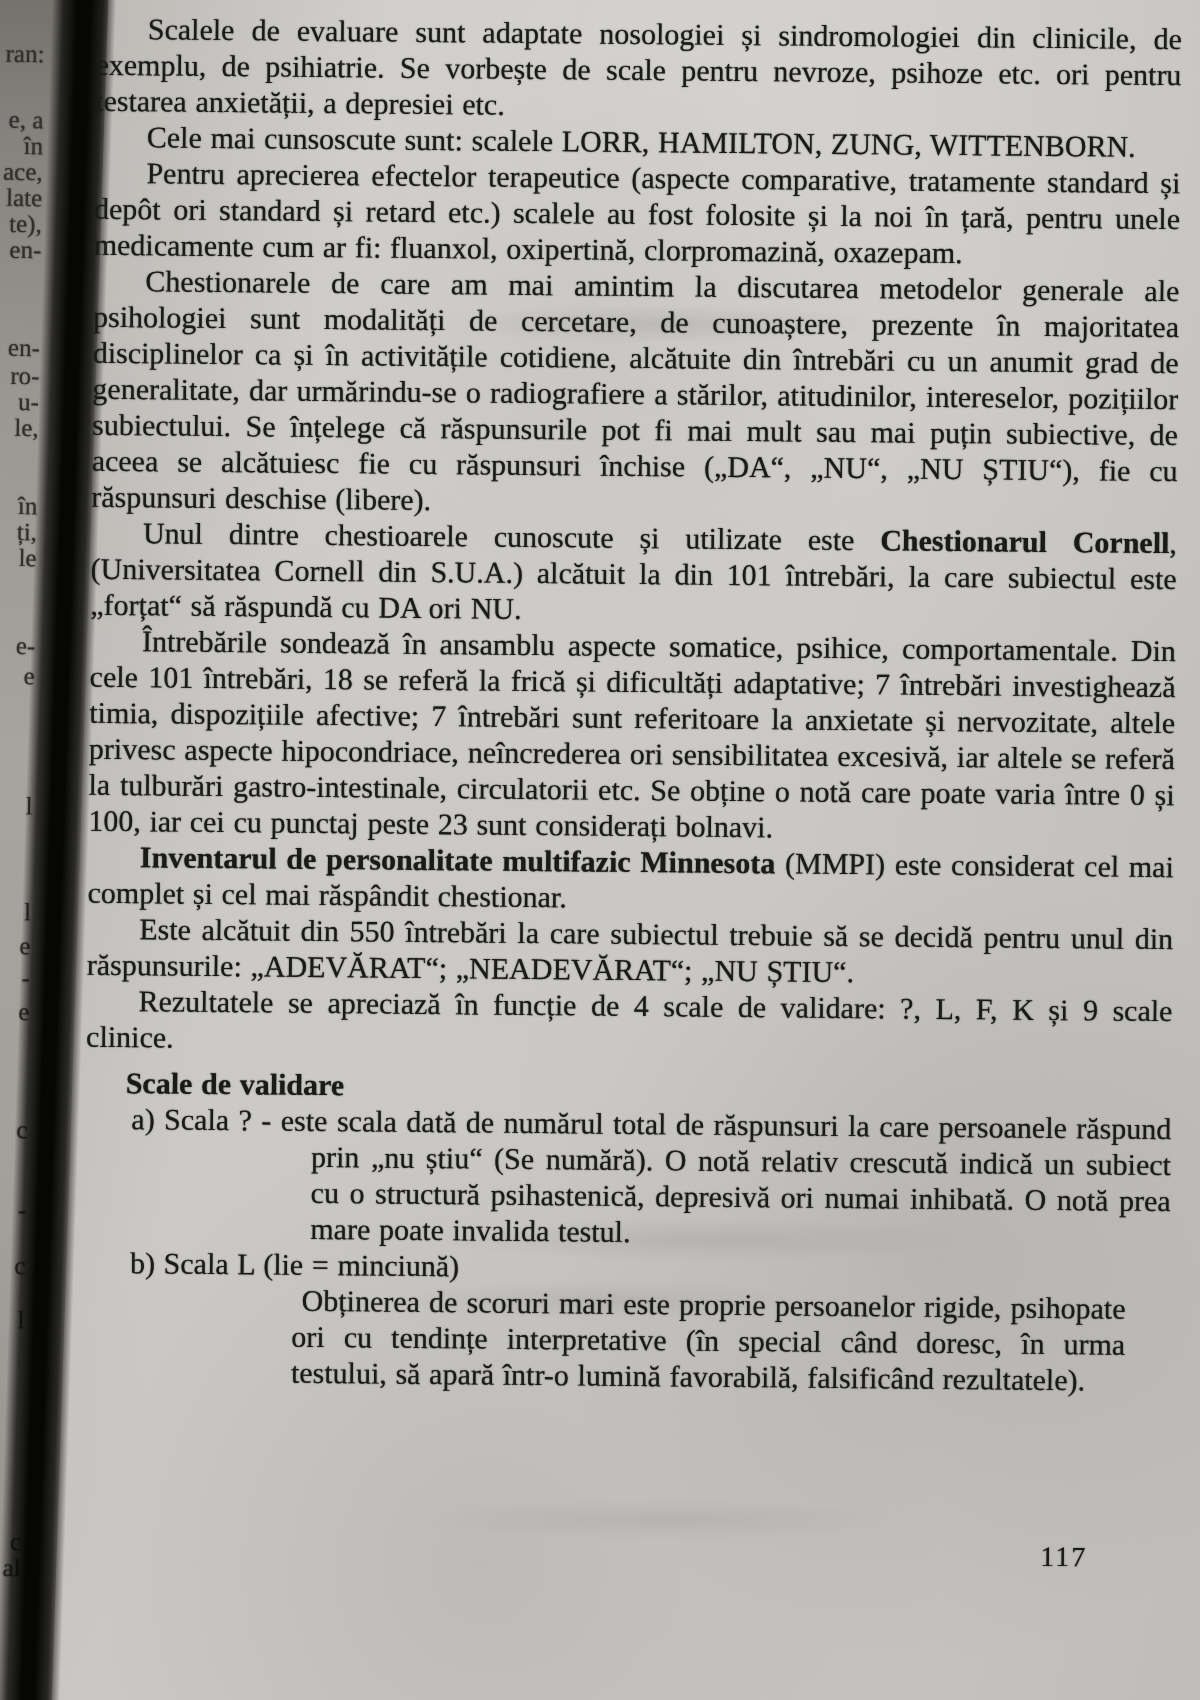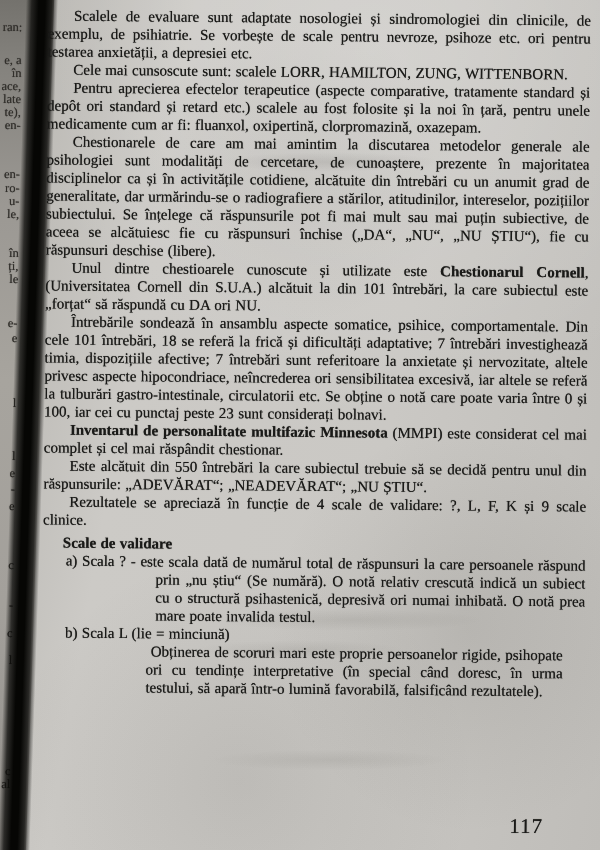--- a/index.html
+++ b/index.html
@@ -53,21 +53,21 @@
     word-spacing:0.6px;
     text-shadow:0 0 0.7px rgba(28,28,26,0.85);
     overflow:hidden;
   }
   .p{margin:0;text-indent:26px;}
   .b{font-weight:bold;}
   .heading{margin:5px 0 0 0;padding-left:20px;font-weight:bold;text-align:left;}
   .item-a{margin:0;padding-left:113px;text-indent:-90px;}
   .item-title{margin:0;padding-left:23px;text-align:left;}
   .item-body{margin:0 22px 0 104px;text-indent:5px;}
-  .pagenum{position:absolute;top:806px;right:40px;font-size:21px;letter-spacing:1px;}
+  .pagenum{position:absolute;top:760px;right:40px;font-size:14px;letter-spacing:1px;}
 </style>
 </head>
 <body>
 
 <div id="stage">
 
   <div class="opp-edge"></div>
 
   <div class="frags">
     <span style="top:20px">ran:</span>

